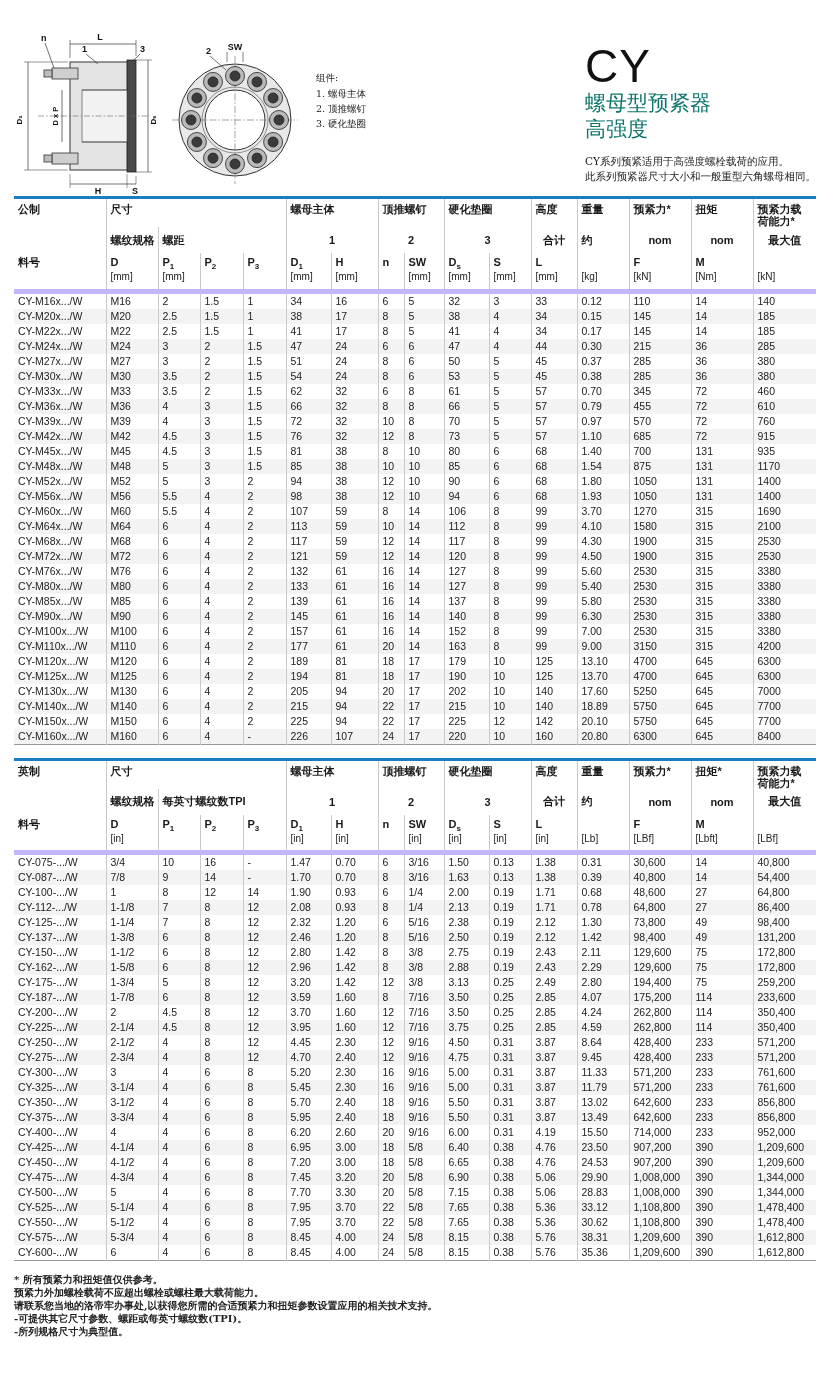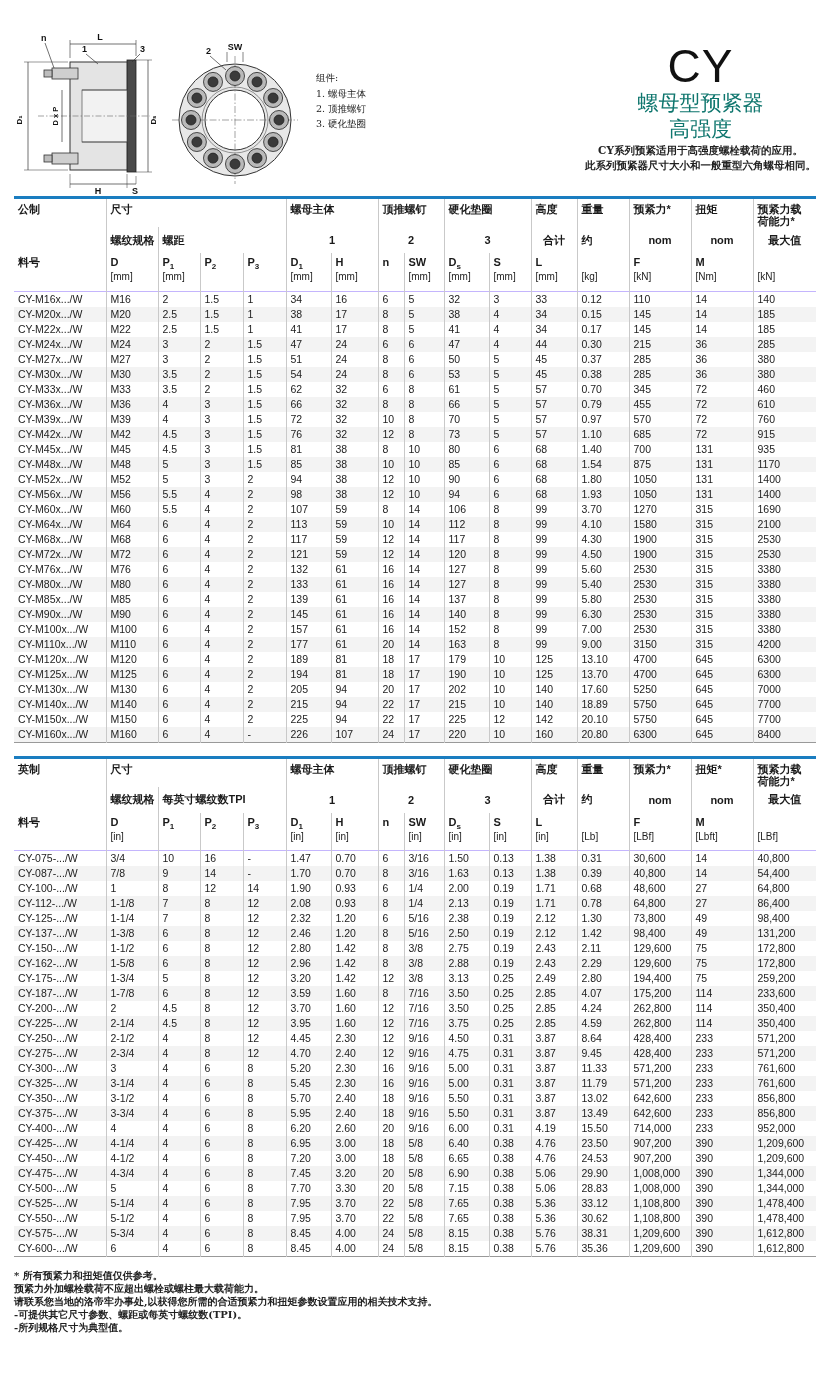--- a/index.html
+++ b/index.html
@@ -6,34 +6,34 @@
   html,body { background:#fff; }
   body { width:830px; font-family:"Liberation Sans","DejaVu Sans",sans-serif; color:#1a1a1a; }
   .page { position:relative; width:830px; height:1378px; overflow:hidden; background:#fff; }
 
   
   .top { display:flex; align-items:flex-start; padding:28px 14px 0 10px; height:196px; }
   .diagram-wrap { display:flex; align-items:flex-start; }
   .legend { margin-top:42px; margin-left:6px; font-size:9.5px; line-height:15px; color:#222;
             font-family:"DejaVu Serif","Liberation Serif",serif; }
   .legend .lg-title { margin-bottom:1px; }
-  .title-block { margin-left:auto; text-align:center; padding-top:14px; }
+  .title-block { margin-left:auto; text-align:left; padding-top:14px; }
   .brand { font-size:46px; line-height:48px; font-weight:400; letter-spacing:1px; color:#111; }
   .subtitle { font-size:21px; line-height:26px; font-weight:400; color:#0f766e; }
-  .desc { margin-top:1px; font-size:10.5px; line-height:15px; font-weight:700; color:#222;
+  .desc { margin-top:12px; font-size:10.5px; line-height:15px; font-weight:400; color:#222;
           font-family:"DejaVu Serif","Liberation Serif",serif; }
 
   
   .tbl-zone { margin:0 14px; }
   .accent-line { height:3px; width:802px; }
   table.dtable { border-collapse:collapse; table-layout:fixed; width:802px; border-bottom:1px solid #999; }
   table.dtable th, table.dtable td { border-left:1px solid #c9c9c9; padding:0 4px; overflow:hidden;
       white-space:nowrap; text-align:left; vertical-align:top; }
   table.dtable th:first-child, table.dtable td:first-child { border-left:none; }
-  table.dtable thead { border-bottom:1px solid #c4b5fd; }
+  table.dtable thead { border-bottom:5px solid #c4b5fd; }
   table.dtable thead th { font-weight:700; font-size:11px; }
   table.dtable tr.g1 th { padding-top:4px; height:22px; vertical-align:top; white-space:normal; line-height:12px; }
   table.dtable tr.g2 th { height:26px; vertical-align:middle; }
   table.dtable tr.g2 th.ctr { text-align:center; }
   table.dtable tr.cols th { height:38px; padding-top:2px; }
   .cn { display:block; font-size:11px; font-weight:700; line-height:15px; height:15px; }
   .cn sub { font-size:8px; }
   .cu { display:block; font-size:10px; font-weight:400; line-height:13px; color:#222; }
   table.dtable tbody td { font-size:10.5px; height:15px; line-height:15px; color:#222; }
   table.dtable tbody tr:nth-child(even) { background:#f3f3f3; }

